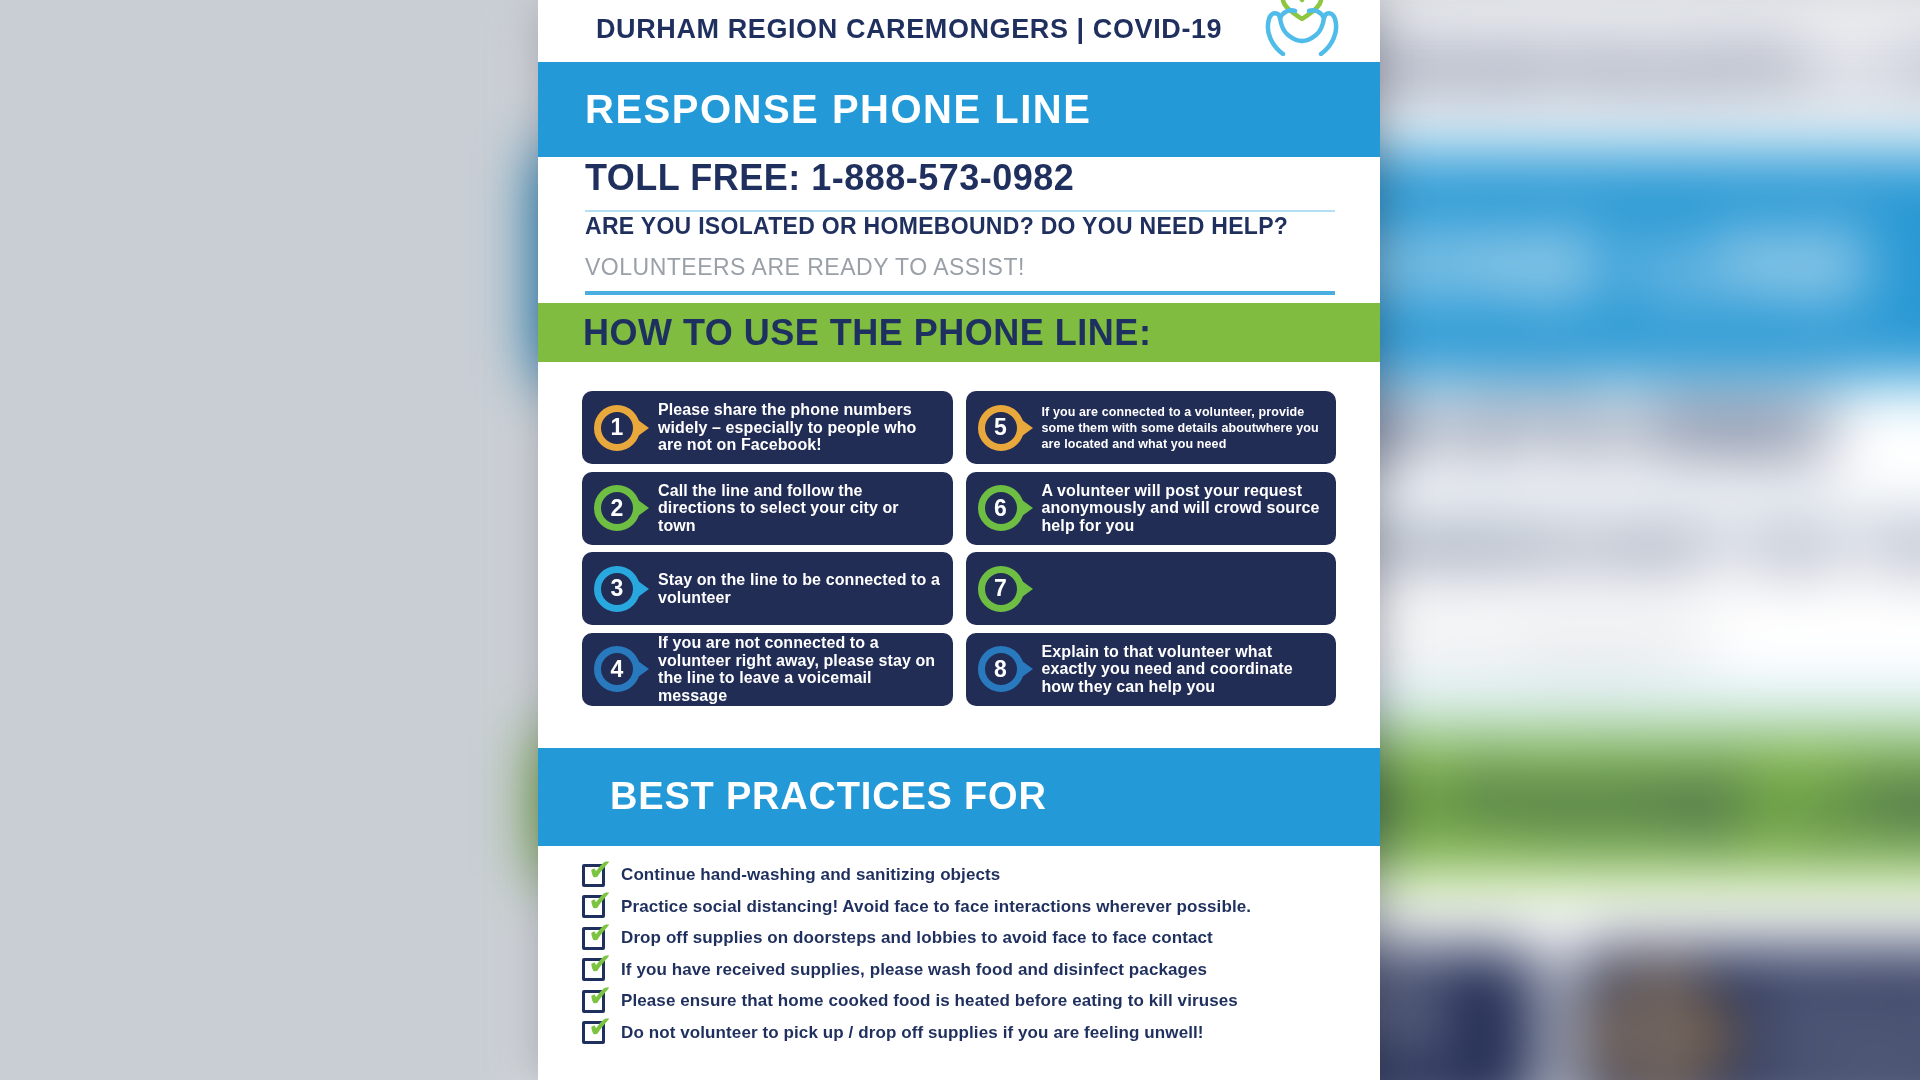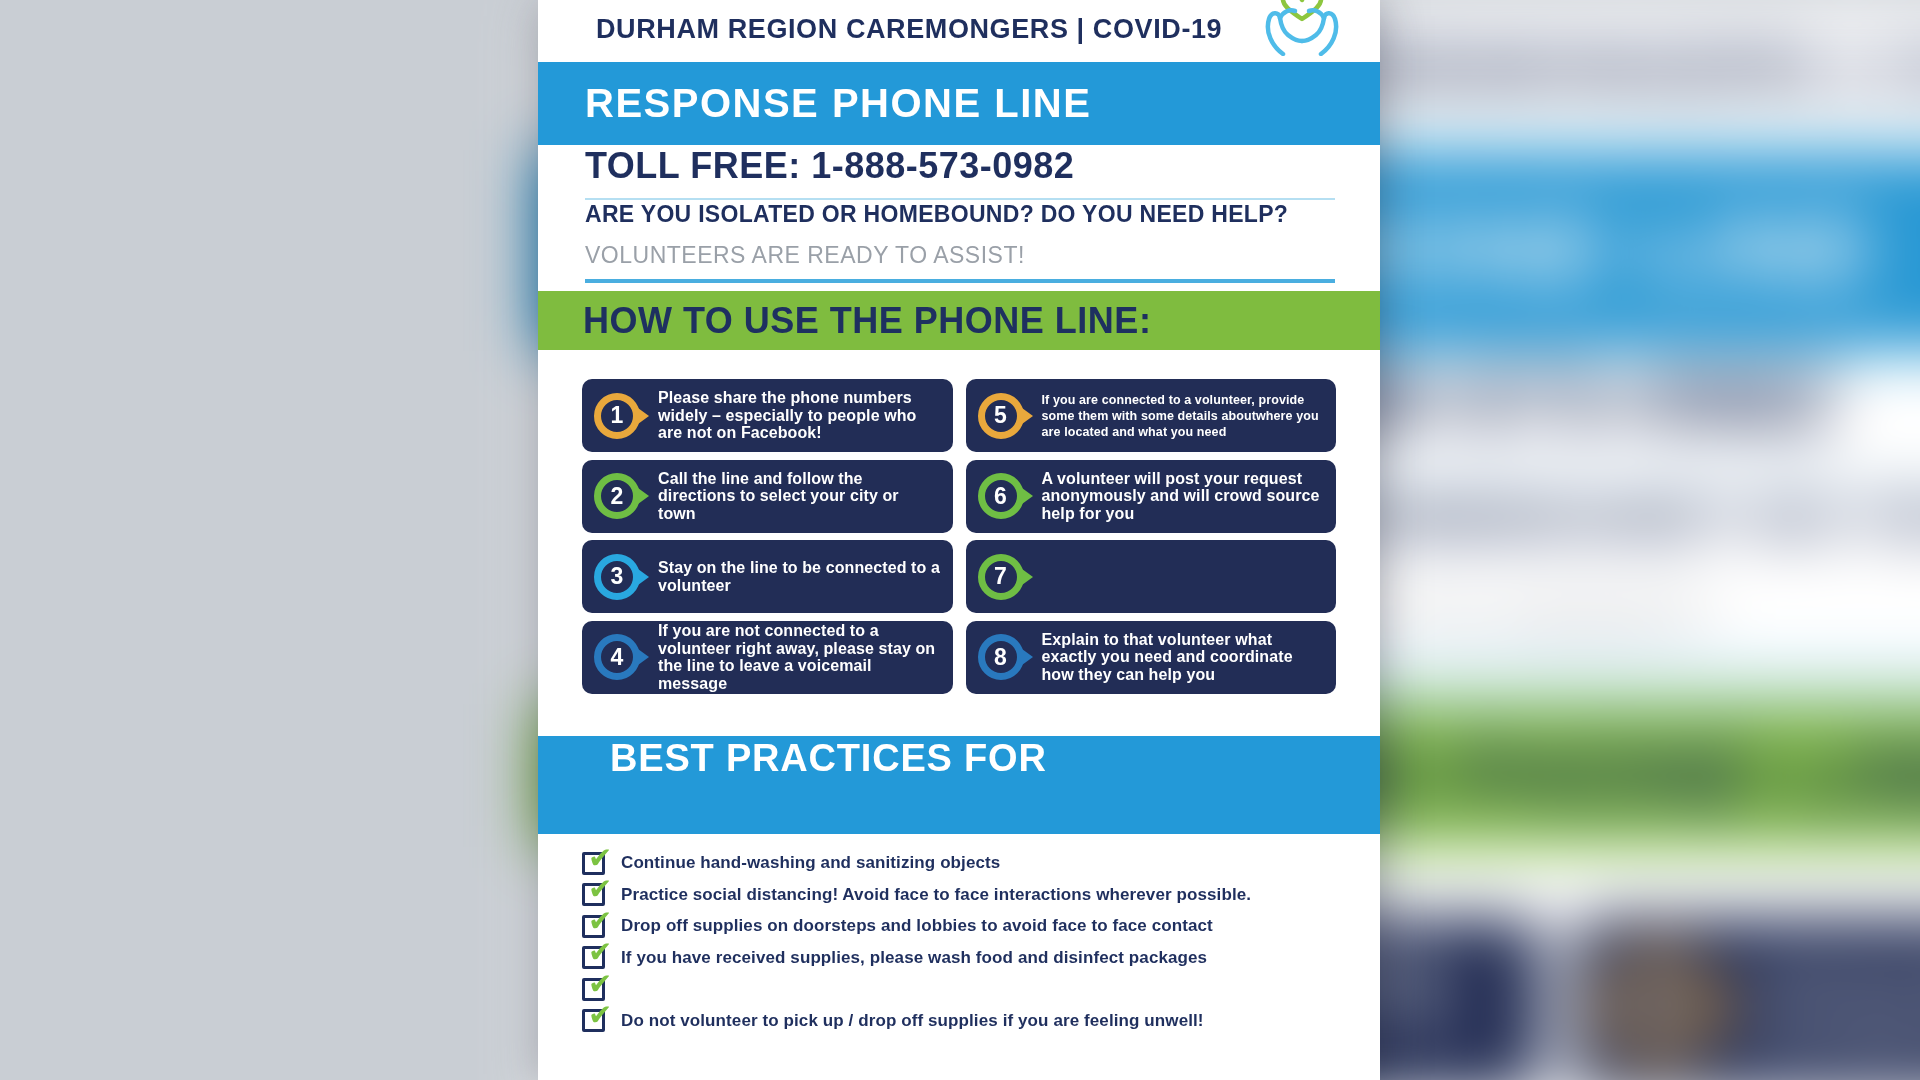--- a/index.html
+++ b/index.html
@@ -16,21 +16,21 @@
 
   
   .flyer { position:absolute; left:538px; top:0; width:842px; height:1090px;
            background:#ffffff; box-shadow:0 0 45px rgba(20,25,45,.40); }
 
   .flyer-header { position:relative; height:62px; background:#ffffff; }
   .org-title { position:absolute; left:58px; top:14px; font-size:27px; font-weight:bold;
                color:var(--navy); letter-spacing:0.6px; white-space:nowrap; }
   .logo { position:absolute; right:28px; top:-16px; width:100px; height:72px; }
 
-  .banner { height:83px; background:var(--bar-blue); display:flex; align-items:center;
+  .banner { height:95px; background:var(--bar-blue); display:flex; align-items:center;
             padding-left:47px; }
   .banner span { color:#ffffff; font-size:40px; font-weight:bold; letter-spacing:1.5px;
                  white-space:nowrap; }
 
   .hotline { padding:0 45px 0 47px; }
   .tollfree { font-size:36px; font-weight:bold; color:var(--navy);
               letter-spacing:0.5px; white-space:nowrap; line-height:41px; }
   .rule-light { margin-top:12px; height:2px; background:var(--underline-light); }
   .question { font-size:23px; font-weight:bold; color:var(--navy);
               letter-spacing:0.3px; white-space:nowrap; line-height:28px; }
@@ -53,21 +53,21 @@
   .badge::after { content:""; position:absolute; right:-16px; top:50%;
                   transform:translateY(-50%); width:0; height:0;
                   border:8px solid transparent; border-right:0;
                   border-left:11px solid var(--bc,#888); }
   .num { color:#ffffff; font-weight:bold; font-size:23px; }
   .txt { margin:0 12px 0 18px; color:#ffffff; font-weight:bold; font-size:16px;
          line-height:17.5px; letter-spacing:0.1px; }
   .txt.small { font-size:12.5px; line-height:16px; }
 
   .bp-bar { margin-top:42px; height:98px; background:var(--bar-blue);
-            display:flex; flex-direction:column; justify-content:flex-start;
+            display:flex; flex-direction:column; justify-content:center;
             padding-left:72px; }
   .bp-bar div { color:#ffffff; font-size:38px; font-weight:bold; line-height:45px;
                 letter-spacing:0.8px; white-space:nowrap; }
 
   .checklist { margin:18px 44px 0 44px; }
   .chk-row { display:flex; align-items:center; height:23px; margin-bottom:8.5px; }
   .cb { position:relative; flex:0 0 23px; width:23px; height:23px;
         border:3px solid var(--navy); border-radius:2px; background:#ffffff; }
   .tick { position:absolute; left:3px; top:-11px; color:var(--check-green);
           font-size:29px; font-weight:bold; line-height:29px;
@@ -236,20 +236,21 @@
       <div class="chk-row">
         <span class="cb">
             <span class="tick">✔</span>
           </span>
         <span class="chk-text">If you have received supplies, please wash food and disinfect packages</span>
       </div>
       <div class="chk-row">
         <span class="cb">
             <span class="tick">✔</span>
           </span>
+        <span class="chk-text">Please ensure that home cooked food is heated before eating to kill viruses</span>
       </div>
       <div class="chk-row">
         <span class="cb">
             <span class="tick">✔</span>
           </span>
         <span class="chk-text">Do not volunteer to pick up / drop off supplies if you are feeling unwell!</span>
       </div>
     </div>
 
   </div>

